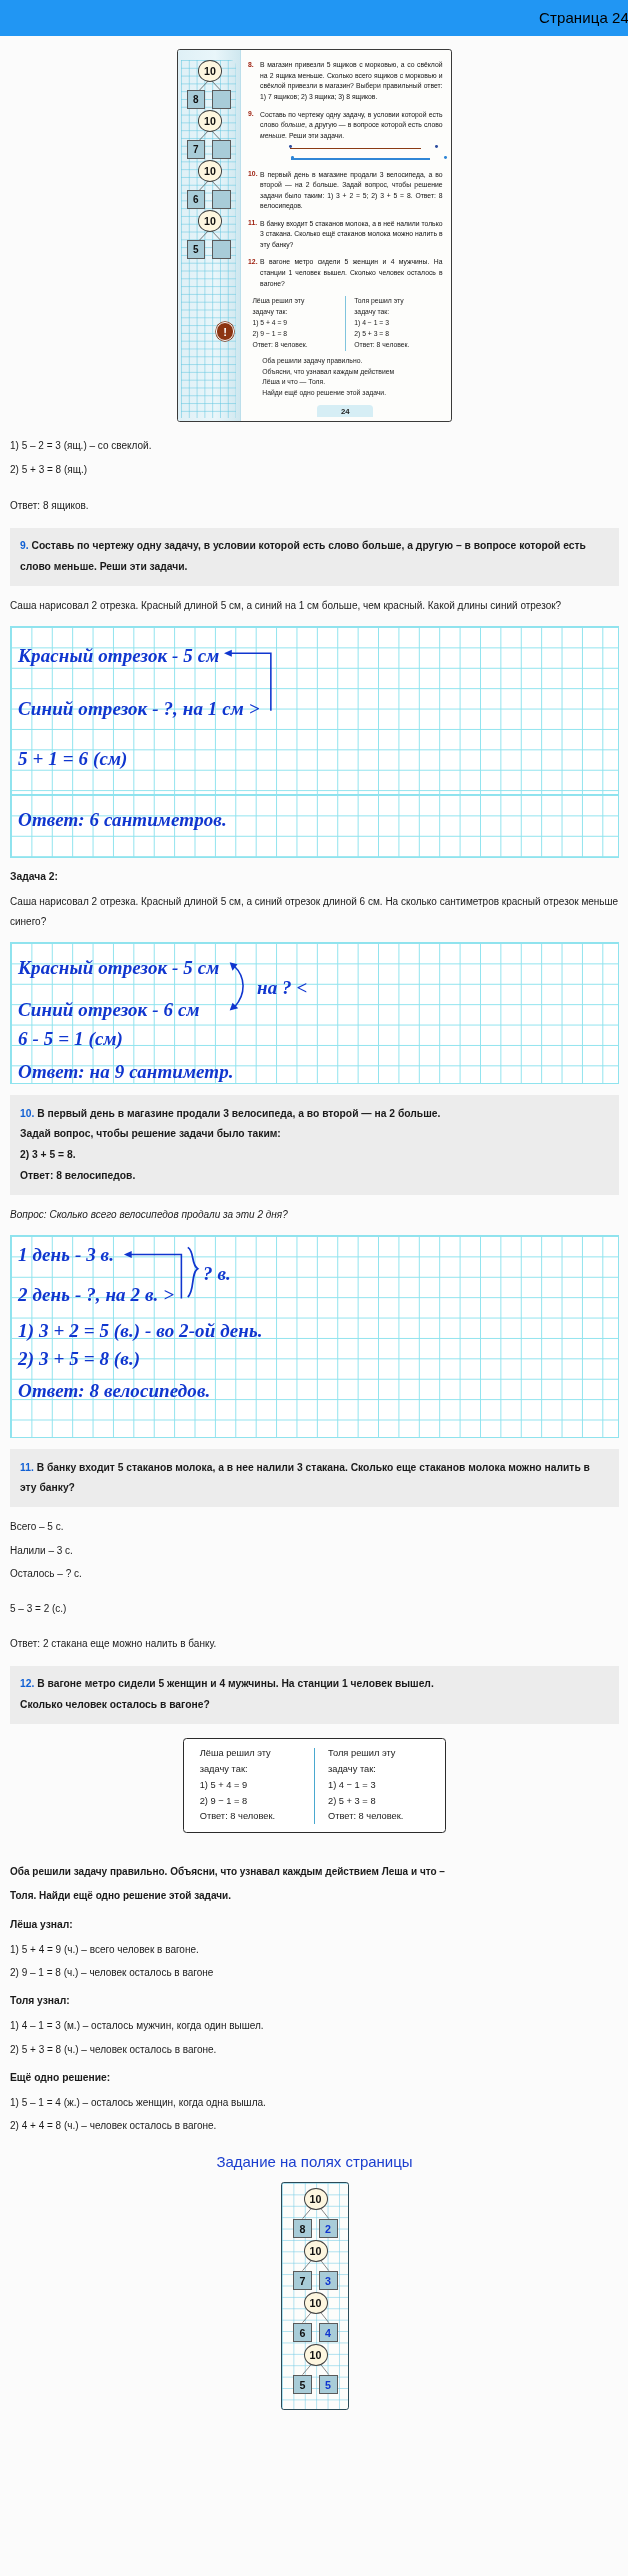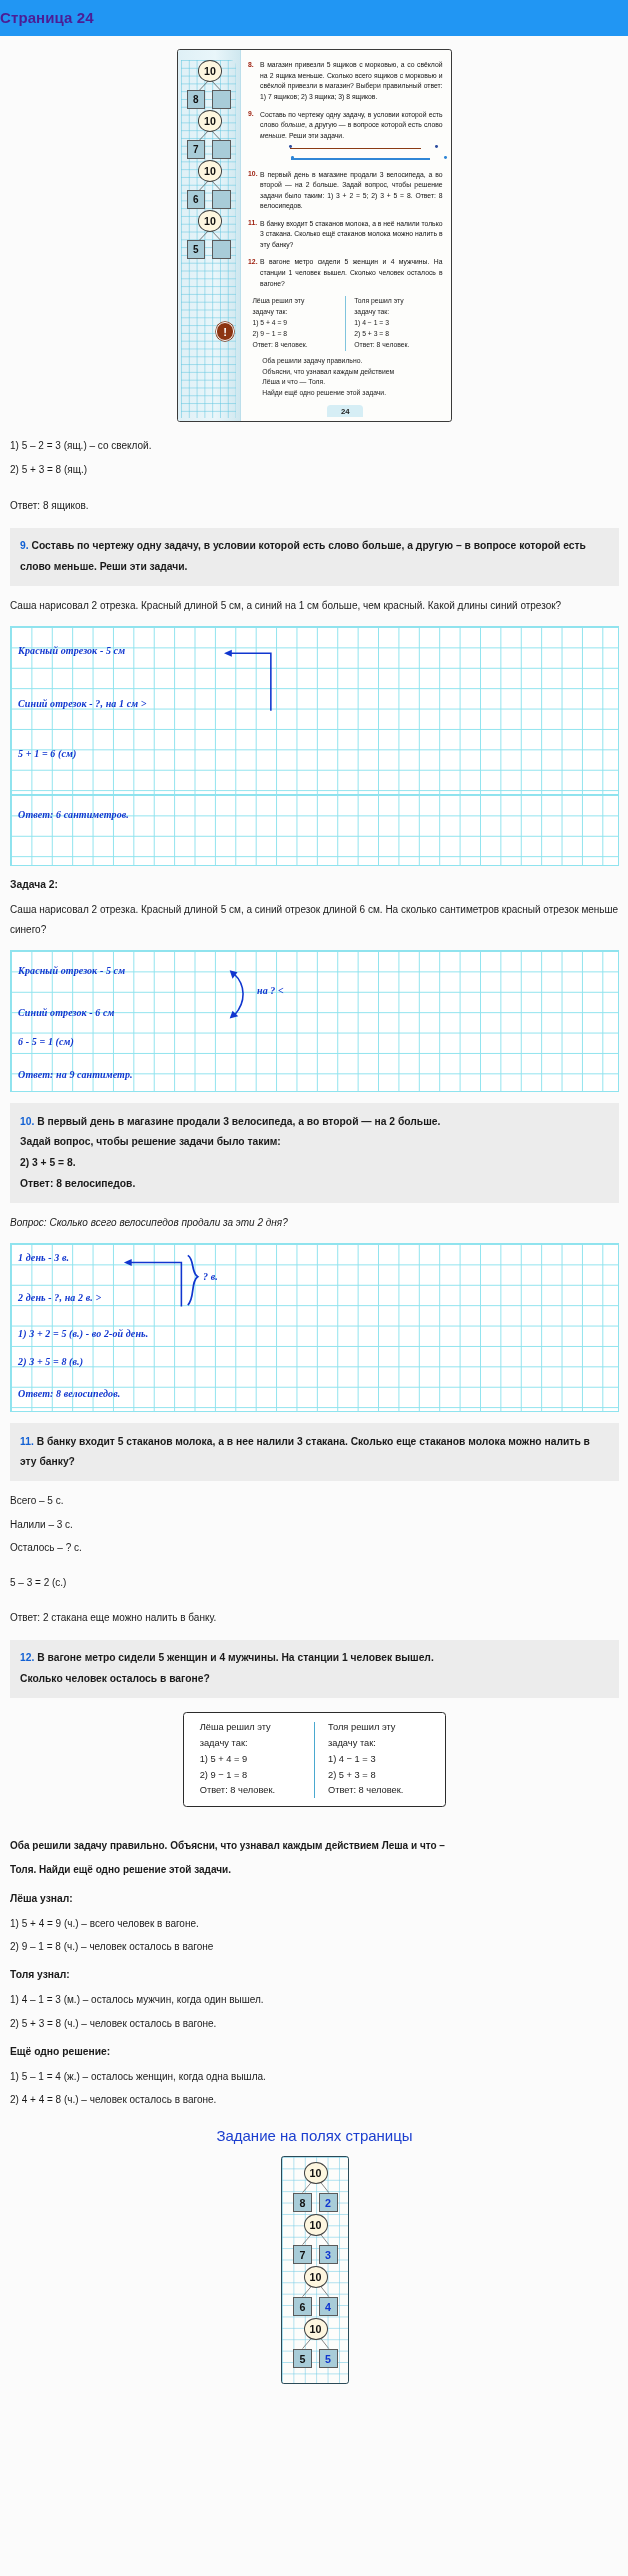--- a/index.html
+++ b/index.html
@@ -7,24 +7,24 @@
   body {
     width: 629px;
     background: #fbfbfb;
     font-family: "Liberation Sans", sans-serif;
     color: #1a1a1a;
   }
 
   
   .page-header {
     background: #2196f3;
-    color: #4c1d95;
-    text-align: left;
+    color: #000000;
+    text-align: right;
     font-size: 15px;
-    font-weight: bold;
+    font-weight: normal;
     padding: 9.3px 0 10px 0;
     letter-spacing: 0.1px;
   }
 
   
   .scan-wrap {
     padding: 13px 0 10px 0;
     display: flex;
     justify-content: center;
   }
@@ -97,21 +97,21 @@
     content:""; position:absolute; top:0.7px; width:2.8px; height:2.8px; border-radius:50%;
   }
   .seg-red::after { left:29px; background:#2f4fa0; box-shadow: 146px 0 0 0 #2f4fa0; }
   .seg-blue::after { left:31px; background:#2f86d6; box-shadow: 153px 0 0 0 #2f86d6; }
 
   .two-col { display:flex; font-size:6.8px; line-height:1.6; margin-top:4.3px; }
   .two-col .col { flex:1; padding-left:4.3px; }
   .two-col .divider { width:0.7px; background:#7fc4dd; margin:0 4.3px; }
   .scan-note { font-size:6.8px; line-height:1.55; padding-left:14.2px; margin-top:5.7px; }
   .page-num {
-    margin: 7.1px auto 0 auto; width:36px; text-align:center;
+    margin: 7.1px auto 0 auto; width:56px; text-align:center;
     background:#d6eef5; border-radius:3.6px 3.6px 0 0;
     font-size:7.8px; font-weight:bold; color:#222; padding:1.4px 0 0.7px 0;
   }
 
   
   .content { padding: 0 10px 21.4px 10px; }
   .task-box {
     background:#ececec;
     padding: 8.5px 10px 8.5px 10px;
     margin: 11.4px 0 10px 0;
@@ -135,21 +135,21 @@
     background-size: 20.4px 20.4px;
     border:0.7px solid #8fe3ee;
     margin: 10px 0 7.1px 0;
   }
   .hand {
     position:absolute;
     color:#1036cf;
     font-family:"Liberation Serif", serif;
     font-style: italic;
     font-weight: bold;
-    font-size: 10px;
+    font-size: 19px;
     white-space: nowrap;
     letter-spacing:0.1px;
   }
   svg.overlay { position:absolute; left:0; top:0; overflow:visible; }
 
   
   .solutions-box {
     width: 263px;
     margin: 14.2px auto 5.7px auto;
     border:0.7px solid #2b2b2b;
@@ -326,21 +326,21 @@
 
   <div class="grid-fig" style="height:169px;">
     <div class="hand" style="left:7.1px; top:18.5px;">Красный отрезок - 5 см</div>
     <div class="hand" style="left:7.1px; top:71px;">Синий отрезок - ?, на 1 см &gt;</div>
     <div class="hand" style="left:7.1px; top:121px;">5 + 1 = 6 (см)</div>
     <svg class="overlay" width="399" height="169" viewBox="0 0 560 238">
       <polyline points="365,118 365,37 307,37" fill="none" stroke="#1036cf" stroke-width="2.2"></polyline>
       <polygon points="299,37 310,32 310,42" fill="#1036cf"></polygon>
     </svg>
   </div>
-  <div class="grid-fig" style="height:72px; margin-top:-7.8px;">
+  <div class="grid-fig" style="height:64px; margin-top:-7.8px;">
     <div class="hand" style="left:7.1px; top:14.2px;">Ответ: 6 сантиметров.</div>
   </div>
 
   <h3 class="sub">Задача 2:</h3>
   <div class="plain">Саша нарисовал 2 отрезка. Красный длиной 5 см, а синий отрезок длиной 6 см. На сколько сантиметров красный отрезок меньше синего?</div>
 
   <div class="grid-fig" style="height:142px;">
     <div class="hand" style="left:7.1px; top:14.2px;">Красный отрезок - 5 см</div>
     <div class="hand" style="left:7.1px; top:56px;">Синий отрезок - 6 см</div>
     <div class="hand" style="left:246px; top:34px;">на ? &lt;</div>
@@ -357,21 +357,21 @@
     <div>
       <span class="tnum">10.</span>
       <span>В первый день в магазине продали 3 велосипеда, а во второй — на 2 больше.</span>
     </div>
     <div>Задай вопрос, чтобы решение задачи было таким:</div>
     <div>2) 3 + 5 = 8.</div>
     <div>Ответ: 8 велосипедов.</div>
   </div>
   <div class="plain" style="font-style:italic;">Вопрос:  Сколько всего велосипедов продали за эти 2 дня?</div>
 
-  <div class="grid-fig" style="height:169px;">
+  <div class="grid-fig" style="height:203px;">
     <div class="hand" style="left:7.1px; top:8.5px;">1 день - 3 в.</div>
     <div class="hand" style="left:7.1px; top:48px;">2 день - ?, на 2 в. &gt;</div>
     <div class="hand" style="left:192px; top:27px;">? в.</div>
     <div class="hand" style="left:7.1px; top:84px;">1) 3 + 2 = 5 (в.) - во 2-ой день.</div>
     <div class="hand" style="left:7.1px; top:112px;">2) 3 + 5 = 8 (в.)</div>
     <div class="hand" style="left:7.1px; top:144px;">Ответ: 8 велосипедов.</div>
     <svg class="overlay" width="399" height="169" viewBox="0 0 560 238">
       <polyline points="239,88 239,26 166,26" fill="none" stroke="#1036cf" stroke-width="2.2"></polyline>
       <polygon points="158,26 169,21 169,31" fill="#1036cf"></polygon>
       <path d="M248,16 C258,22 252,40 262,46 C252,52 258,78 248,86" fill="none" stroke="#1036cf" stroke-width="2.4"></path>

